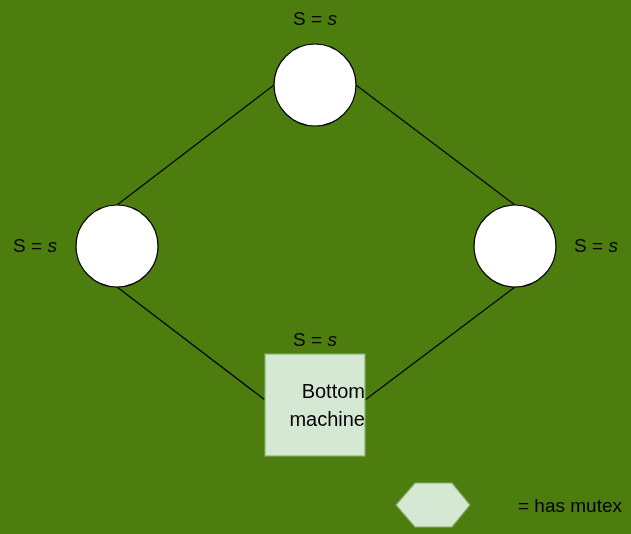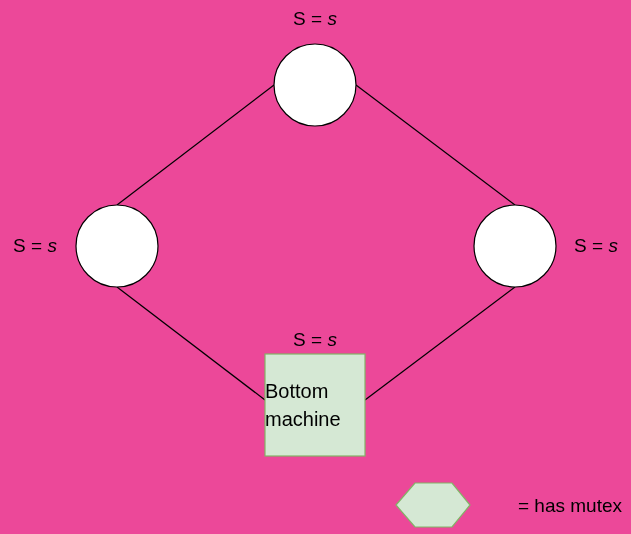--- a/index.html
+++ b/index.html
@@ -5,21 +5,21 @@
   html, body {
     margin: 0;
     padding: 0;
     background: #ffffff;
     font-family: "Liberation Sans", sans-serif;
   }
   .stage {
     position: relative;
     width: 631px;
     height: 534px;
-    background: #ec4899;
+    background: #4d7c0f;
     overflow: hidden;
     color: #000000;
   }
   .stage svg {
     position: absolute;
     left: 0;
     top: 0;
   }
   .edge {
     stroke-width: 1.2;
@@ -40,21 +40,21 @@
   }
   .machine-text {
     position: absolute;
     left: 265px;
     top: 354px;
     width: 100px;
     height: 102px;
     display: flex;
     align-items: center;
     justify-content: center;
-    text-align: left;
+    text-align: right;
     font-size: 20px;
     line-height: 28px;
   }
   .legend-text {
     position: absolute;
     left: 477px;
     top: 493px;
     font-size: 19px;
     line-height: 26px;
     white-space: nowrap;

